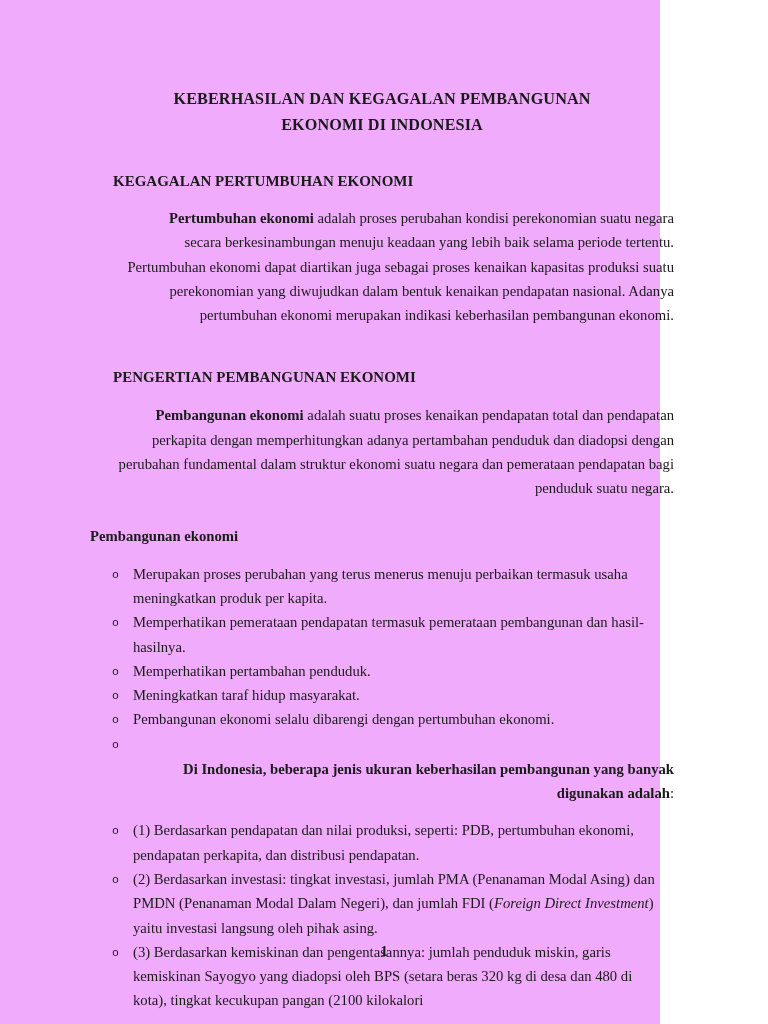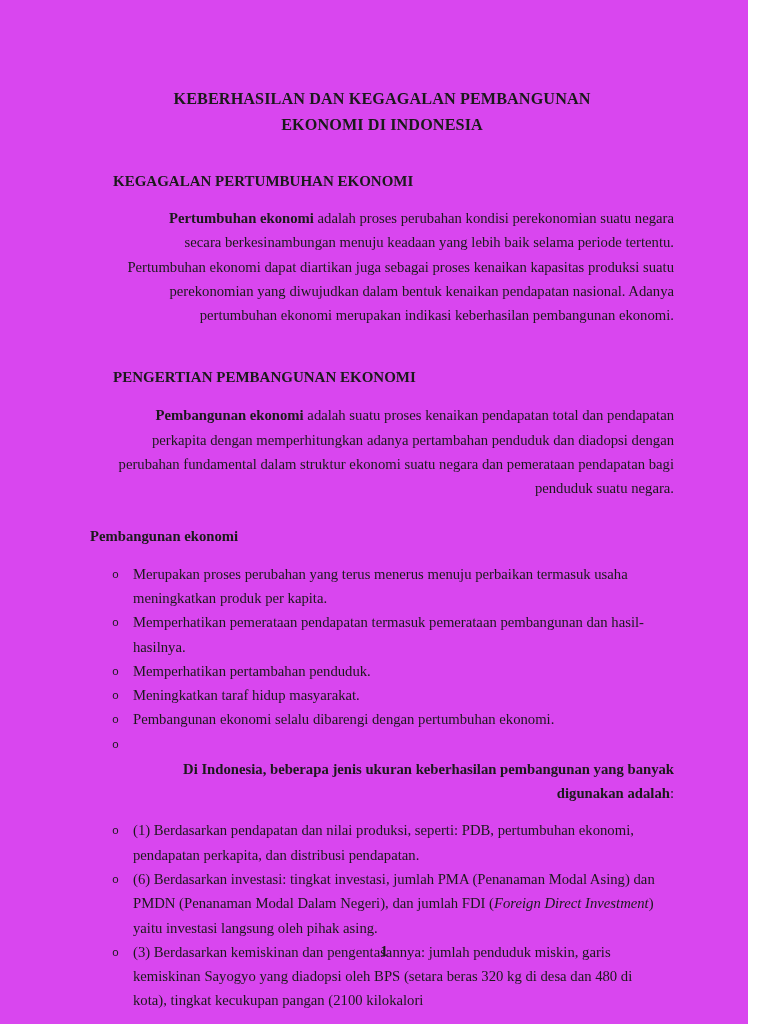--- a/index.html
+++ b/index.html
@@ -13,23 +13,23 @@
     height: 1024px;
     position: relative;
     font-family: "Liberation Serif", "DejaVu Serif", serif;
     color: #1a1a1a;
     overflow: hidden;
   }
   .page {
     position: absolute;
     left: 0;
     top: 0;
-    width: 748px;
+    width: 660px;
     height: 1024px;
-    background: #d946ef;
+    background: #f0abfc;
   }
   .content {
     position: absolute;
     left: 90px;
     top: 0;
     width: 584px;
   }
 
   
   .doc-title {
@@ -155,20 +155,20 @@
       <li><span class="bullet-o">o</span><span class="item-text">Memperhatikan pertambahan penduduk.</span></li>
       <li><span class="bullet-o">o</span><span class="item-text">Meningkatkan taraf hidup masyarakat.</span></li>
       <li><span class="bullet-o">o</span><span class="item-text">Pembangunan ekonomi selalu dibarengi dengan pertumbuhan ekonomi.</span></li>
       <li><span class="bullet-o">o</span></li>
     </ul>
 
     <p class="para-intro"><span>Di Indonesia, beberapa jenis ukuran keberhasilan pembangunan yang banyak digunakan adalah</span><span class="plain">:</span></p>
 
     <ul class="o-list list-2">
       <li><span class="bullet-o">o</span><span class="item-text"><span>(1) Berdasarkan pendapatan dan nilai produksi, seperti: PDB, pertumbuhan ekonomi, pendapatan perkapita, dan distribusi pendapatan.</span><i></i><span></span></span></li>
-      <li><span class="bullet-o">o</span><span class="item-text"><span>(6) Berdasarkan investasi: tingkat investasi, jumlah PMA (Penanaman Modal Asing) dan PMDN (Penanaman Modal Dalam Negeri), dan jumlah FDI (</span><i>Foreign Direct Investment</i><span>) yaitu investasi langsung oleh pihak asing.</span></span></li>
+      <li><span class="bullet-o">o</span><span class="item-text"><span>(2) Berdasarkan investasi: tingkat investasi, jumlah PMA (Penanaman Modal Asing) dan PMDN (Penanaman Modal Dalam Negeri), dan jumlah FDI (</span><i>Foreign Direct Investment</i><span>) yaitu investasi langsung oleh pihak asing.</span></span></li>
       <li><span class="bullet-o">o</span><span class="item-text"><span>(3) Berdasarkan kemiskinan dan pengentasannya: jumlah penduduk miskin, garis kemiskinan Sayogyo yang diadopsi oleh BPS (setara beras 320 kg di desa dan 480 di kota), tingkat kecukupan pangan (2100 kilokalori </span></span></li>
     </ul>
 
   </div>
 
   <div class="page-number">1</div>
 </div>
 
 </body></html>

